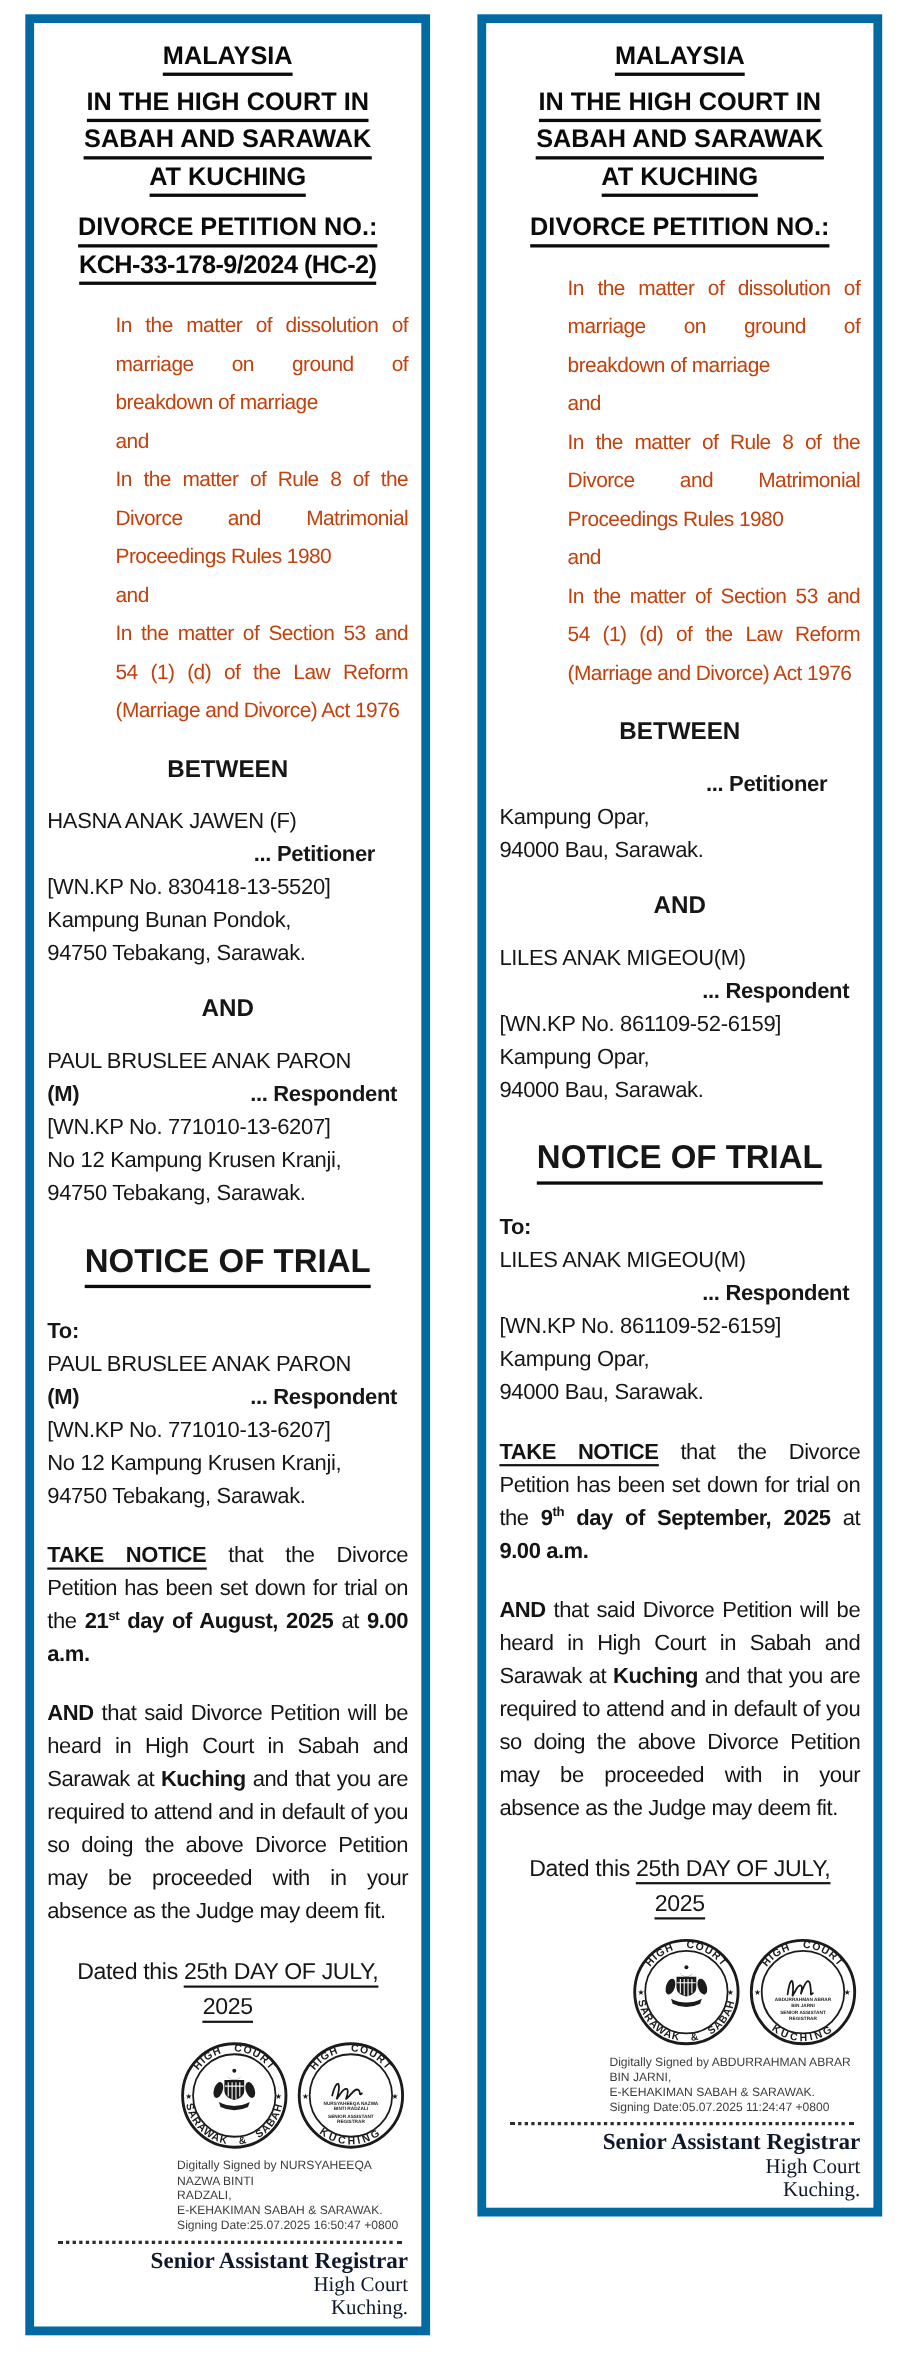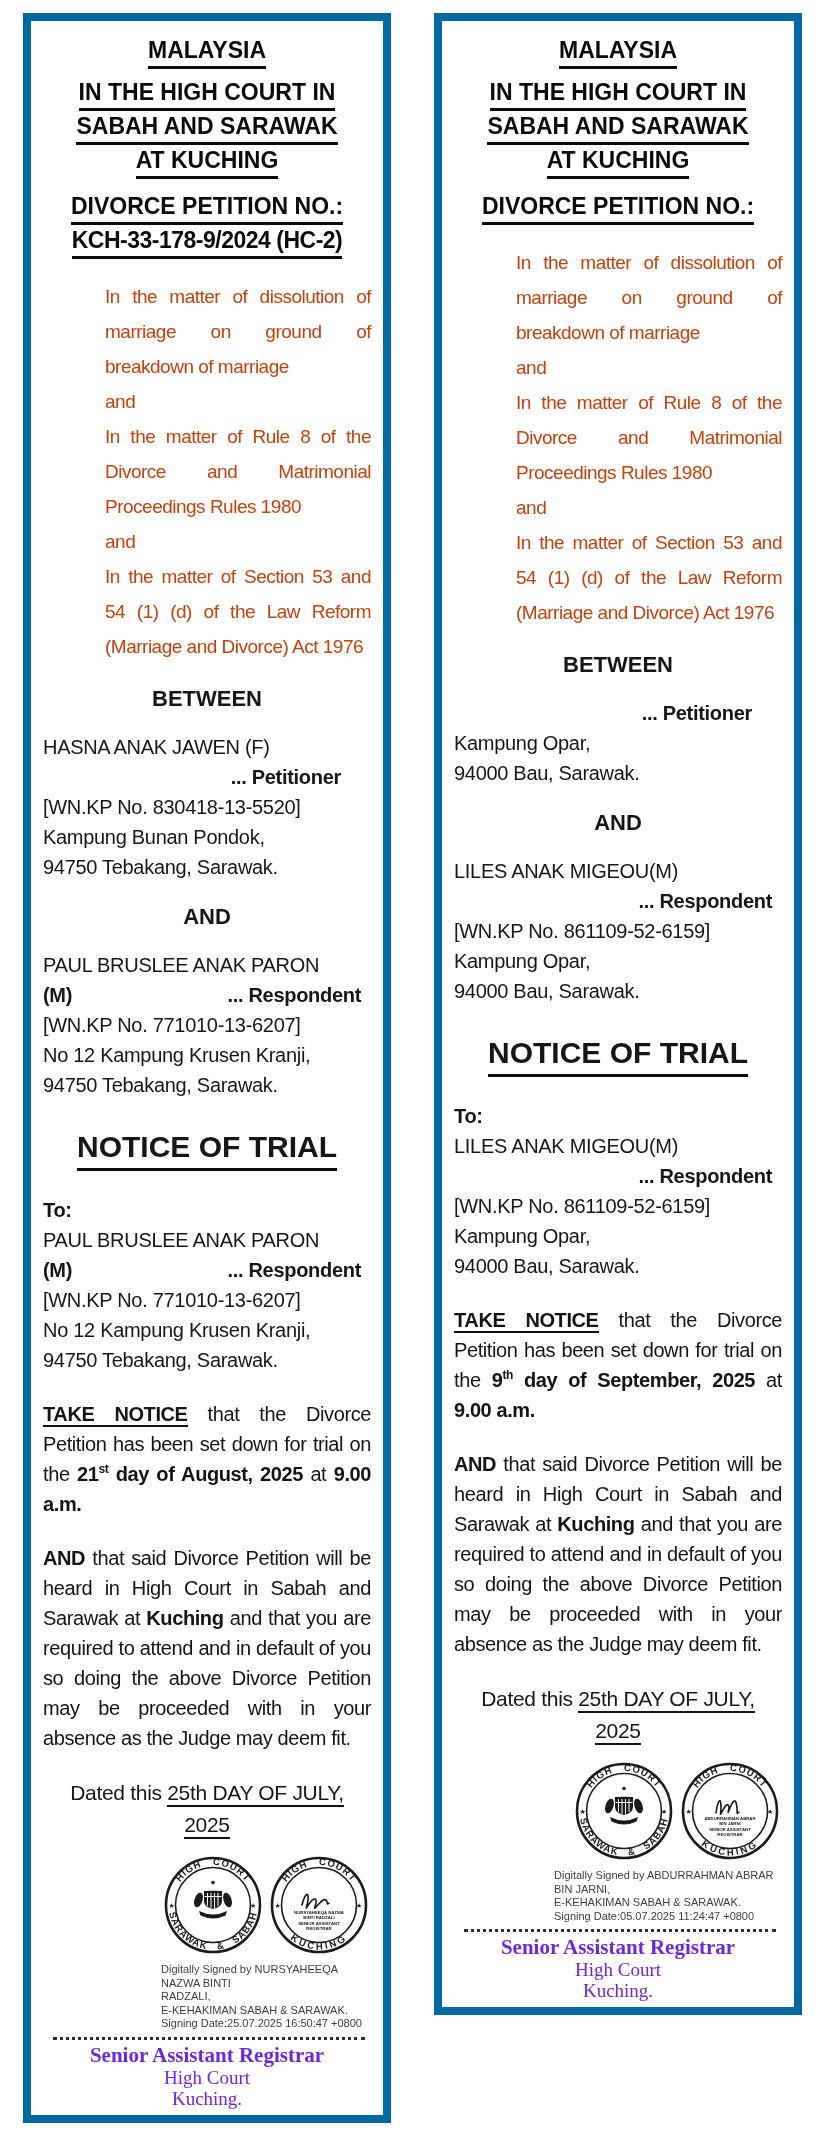--- a/index.html
+++ b/index.html
@@ -30,21 +30,21 @@
   .dated .u{border-bottom:2px solid #151515;padding-bottom:1px;}
   .seals{margin-top:14px;display:flex;justify-content:flex-end;gap:6px;padding-right:2px;}
   .seal{width:100px;height:100px;}
   .arct{font-family:"Liberation Sans",sans-serif;font-weight:bold;font-size:9.5px;letter-spacing:1px;word-spacing:7px;fill:#1b1b1b;}
   .arcsp{letter-spacing:2.6px;}
   .star{font-size:7px;fill:#1b1b1b;}
   .sealtxt{font-family:"Liberation Sans",sans-serif;font-weight:bold;font-size:4.3px;fill:#222;text-anchor:middle;}
   .sig{margin:8px 0 0 118px;font-size:11px;line-height:13.5px;color:#3d3d3d;}
   .sig--r{margin-left:100px;}
   .dotline{margin:6px 6px 0 10px;border-top:3px dotted #2e2e2e;height:0;}
-  .foot{text-align:center;font-family:"Liberation Serif", serif;color:#6d28d9;margin-top:3px;}
+  .foot{text-align:right;font-family:"Liberation Serif", serif;color:#0f172a;margin-top:3px;}
   .foot .t{font-weight:bold;font-size:21px;line-height:24px;}
   .foot .s{font-size:19px;line-height:21px;}
   svg .ln{stroke:#1b1b1b;fill:none;}
 </style>
 </head>
 <body>
 
 <div class="page">
 
   <div class="notice">

